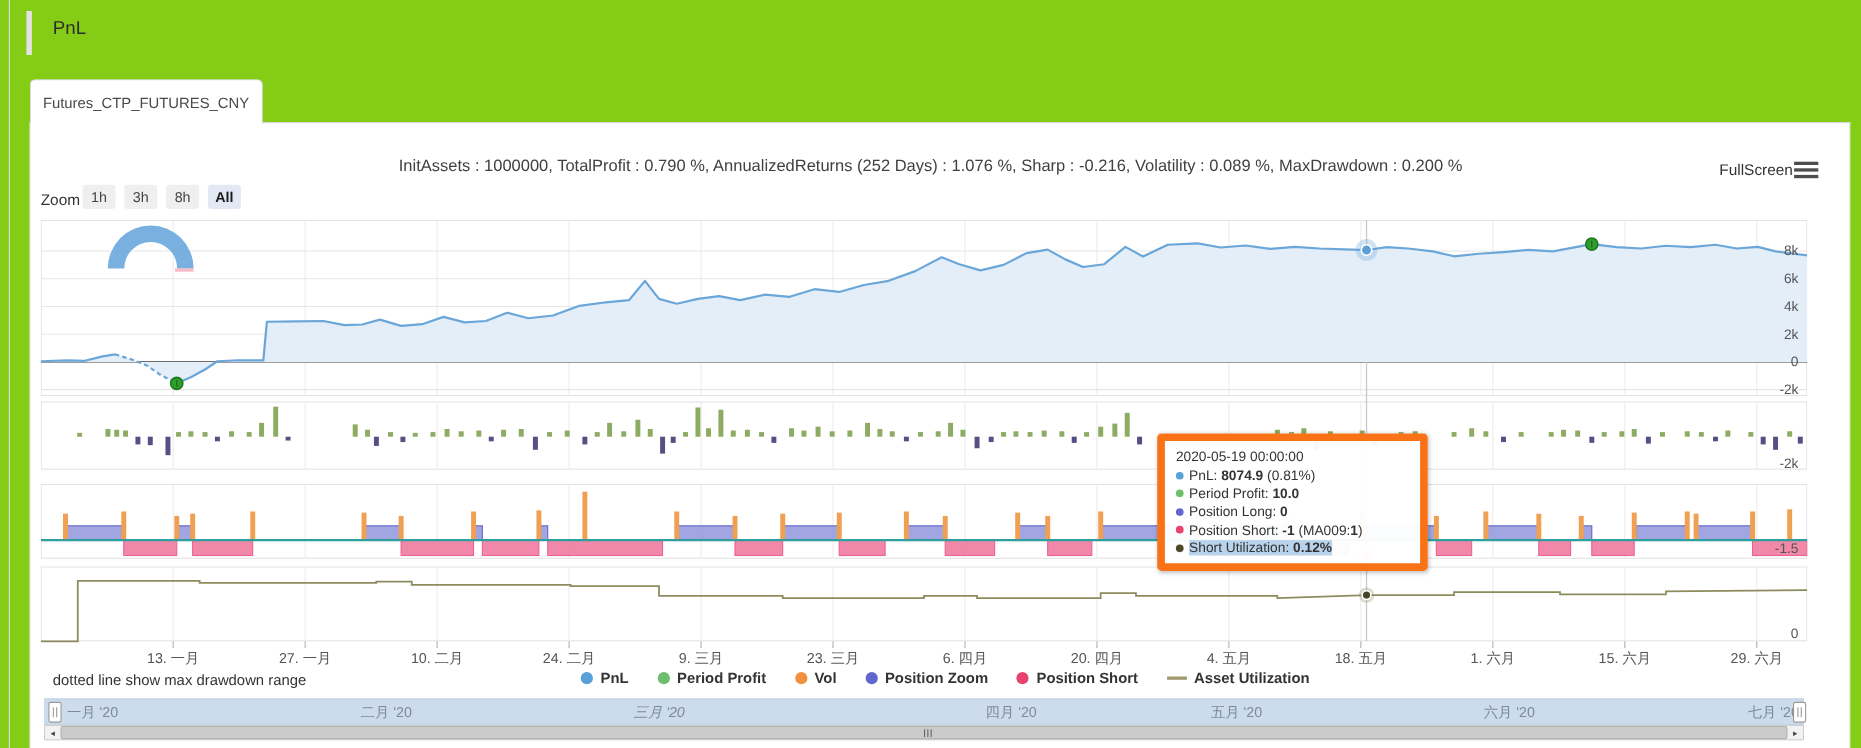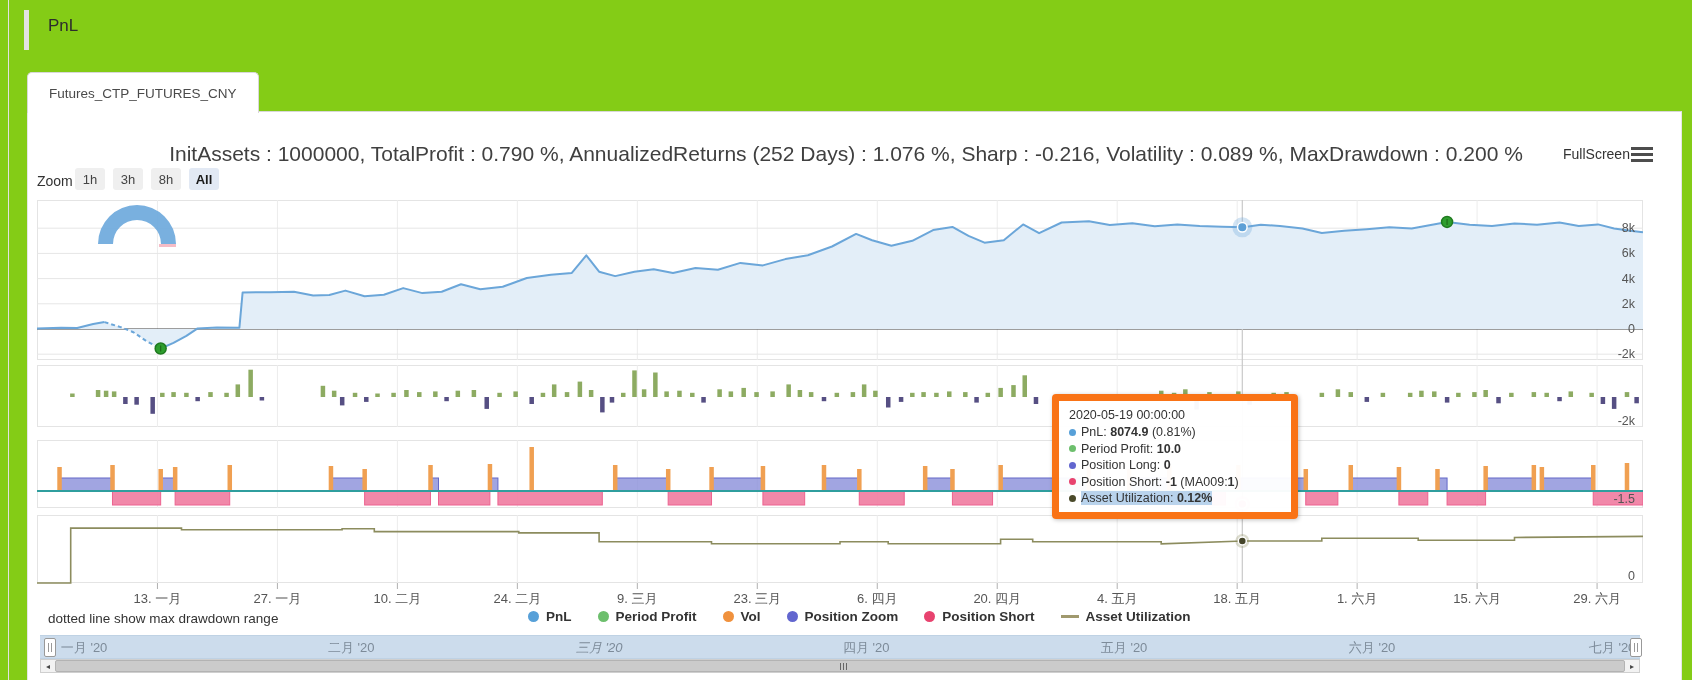--- a/index.html
+++ b/index.html
@@ -1,26 +1,26 @@
 <!DOCTYPE html>
 <html><head>
 <meta charset="utf-8">
 <style>
   html,body{margin:0;padding:0;background:#fff;}
   .screen{position:relative;width:1692px;height:680px;background:#84cc16;overflow:hidden;
           font-family:"Liberation Sans","DejaVu Sans",sans-serif;color:#333;}
   .edge-line{position:absolute;left:8px;top:0;width:1px;height:680px;background:#e2e2e2;}
   .accent{position:absolute;left:24px;top:10px;width:5px;height:40px;background:#e3e3e3;}
   .title{position:absolute;left:48px;top:16px;font-size:17px;color:#2d2d2d;}
-  .tab{position:absolute;left:27px;top:72px;height:40px;padding:0 21px;display:flex;align-items:center;
+  .tab{position:absolute;left:27px;top:72px;height:40px;padding:0 11px;display:flex;align-items:center;
        background:#fff;border:1px solid #d8d8d8;border-bottom:none;border-radius:5px 5px 0 0;
        font-size:13.5px;color:#4a4a4a;z-index:3;}
   .panel{position:absolute;left:27px;top:111px;width:1653px;height:569px;
          border-top:1px solid #d8d8d8;border-left:1px solid #e6e6e6;border-right:1px solid #e6e6e6;background:#fff;}
-  .stats{position:absolute;left:0;top:142px;width:1692px;text-align:center;font-size:21px;color:#404040;}
+  .stats{position:absolute;left:0;top:142px;width:1692px;text-align:center;font-size:15px;color:#404040;}
   .fullscreen{position:absolute;left:1563px;top:146px;font-size:14px;color:#333;cursor:pointer;}
   .burger{position:absolute;left:1631px;top:147px;width:22px;height:15px;cursor:pointer;}
   .burger span{display:block;height:3px;background:#4d4d4d;margin-bottom:3px;}
   .zoomlabel{position:absolute;left:37px;top:173px;font-size:14px;color:#333;}
   .zbtn{position:absolute;top:168px;width:30px;height:22px;display:flex;align-items:center;justify-content:center;
         background:#efefef;border-radius:3px;font-size:13px;color:#444;cursor:pointer;}
   .zbtn.sel{background:#e2e9f4;color:#1a1a1a;font-weight:bold;}
   #chart-svg{position:absolute;left:37px;top:200px;}
   .note{position:absolute;left:48px;top:611px;font-size:13.5px;color:#333;}
   .legend{position:absolute;left:528px;top:609px;display:flex;align-items:center;gap:26px;}
@@ -398,21 +398,21 @@
       <div class="litem">
         <span class="ldash" style="background: rgb(160, 153, 110);"></span>
         <span>Asset Utilization</span>
       </div>
     </div>
 
   <div class="navigator" id="navigator">
       <span class="navlab" style="left: 20.8px;">一月 '20</span>
       <span class="navlab" style="left: 288px;">二月 '20</span>
       <span class="navlab" style="left: 536px; font-style: italic;">三月 '20</span>
-      <span class="navlab" style="left: 803px;">四月 '20</span>
+      <span class="navlab" style="left: 856px;">四月 '20</span>
       <span class="navlab" style="left: 1060.8px;">五月 '20</span>
       <span class="navlab" style="left: 1308.8px;">六月 '20</span>
       <span class="navlab" style="left: 1548.8px;">七月 '20</span>
       <div class="navhandle" style="left: 4px;">
         <i></i>
         <i></i>
       </div>
       <div class="navhandle" style="left: 1590px;">
         <i></i>
         <i></i>
@@ -444,16 +444,16 @@
       <div class="tt-row">
         <span class="tt-b" style="background: rgb(98, 102, 207);"></span>
         <span><span>Position Long: </span><b>0</b></span>
       </div>
       <div class="tt-row">
         <span class="tt-b" style="background: rgb(232, 67, 111);"></span>
         <span><span>Position Short: </span><b>-1</b><span> (MA009:</span><b>1</b><span>)</span></span>
       </div>
       <div class="tt-row">
         <span class="tt-b" style="background: rgb(74, 74, 42);"></span>
-        <span class="tt-hl"><span>Asset Utilization: </span><b>0.12%</b></span>
+        <span class="tt-hl"><span>Short Utilization: </span><b>0.12%</b></span>
       </div>
     </div>
 </div>
 
 </body></html>

